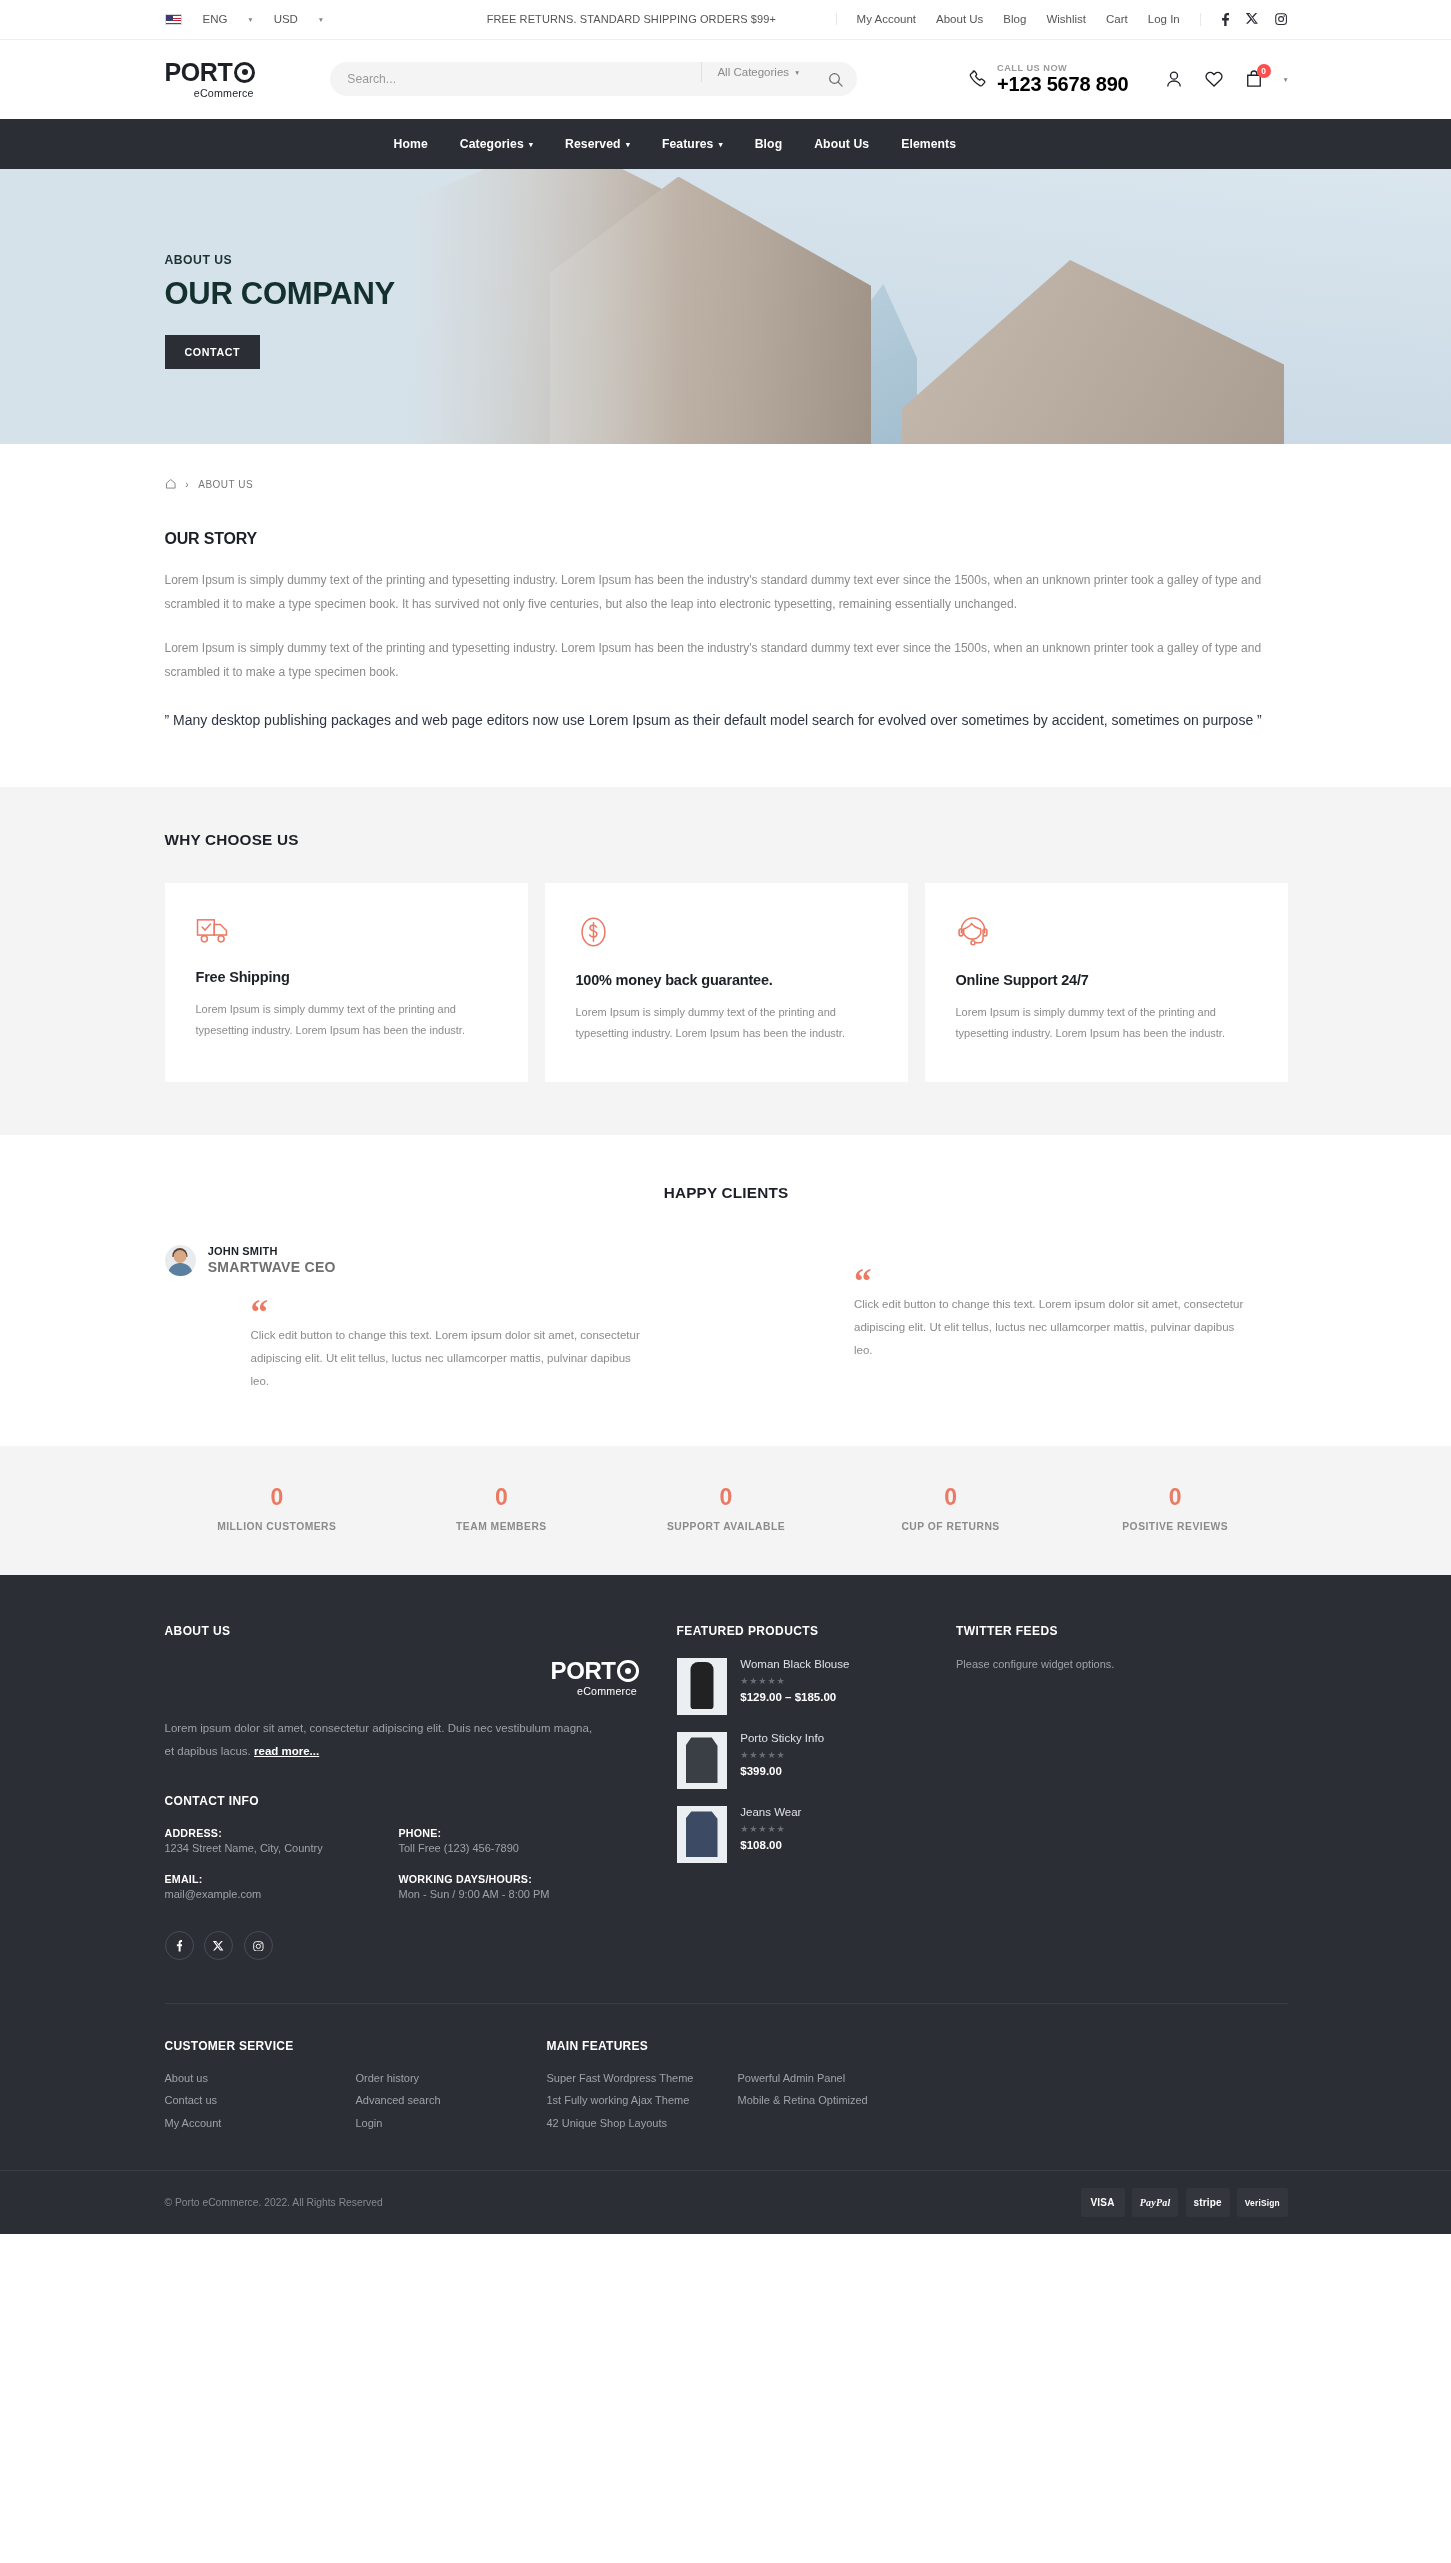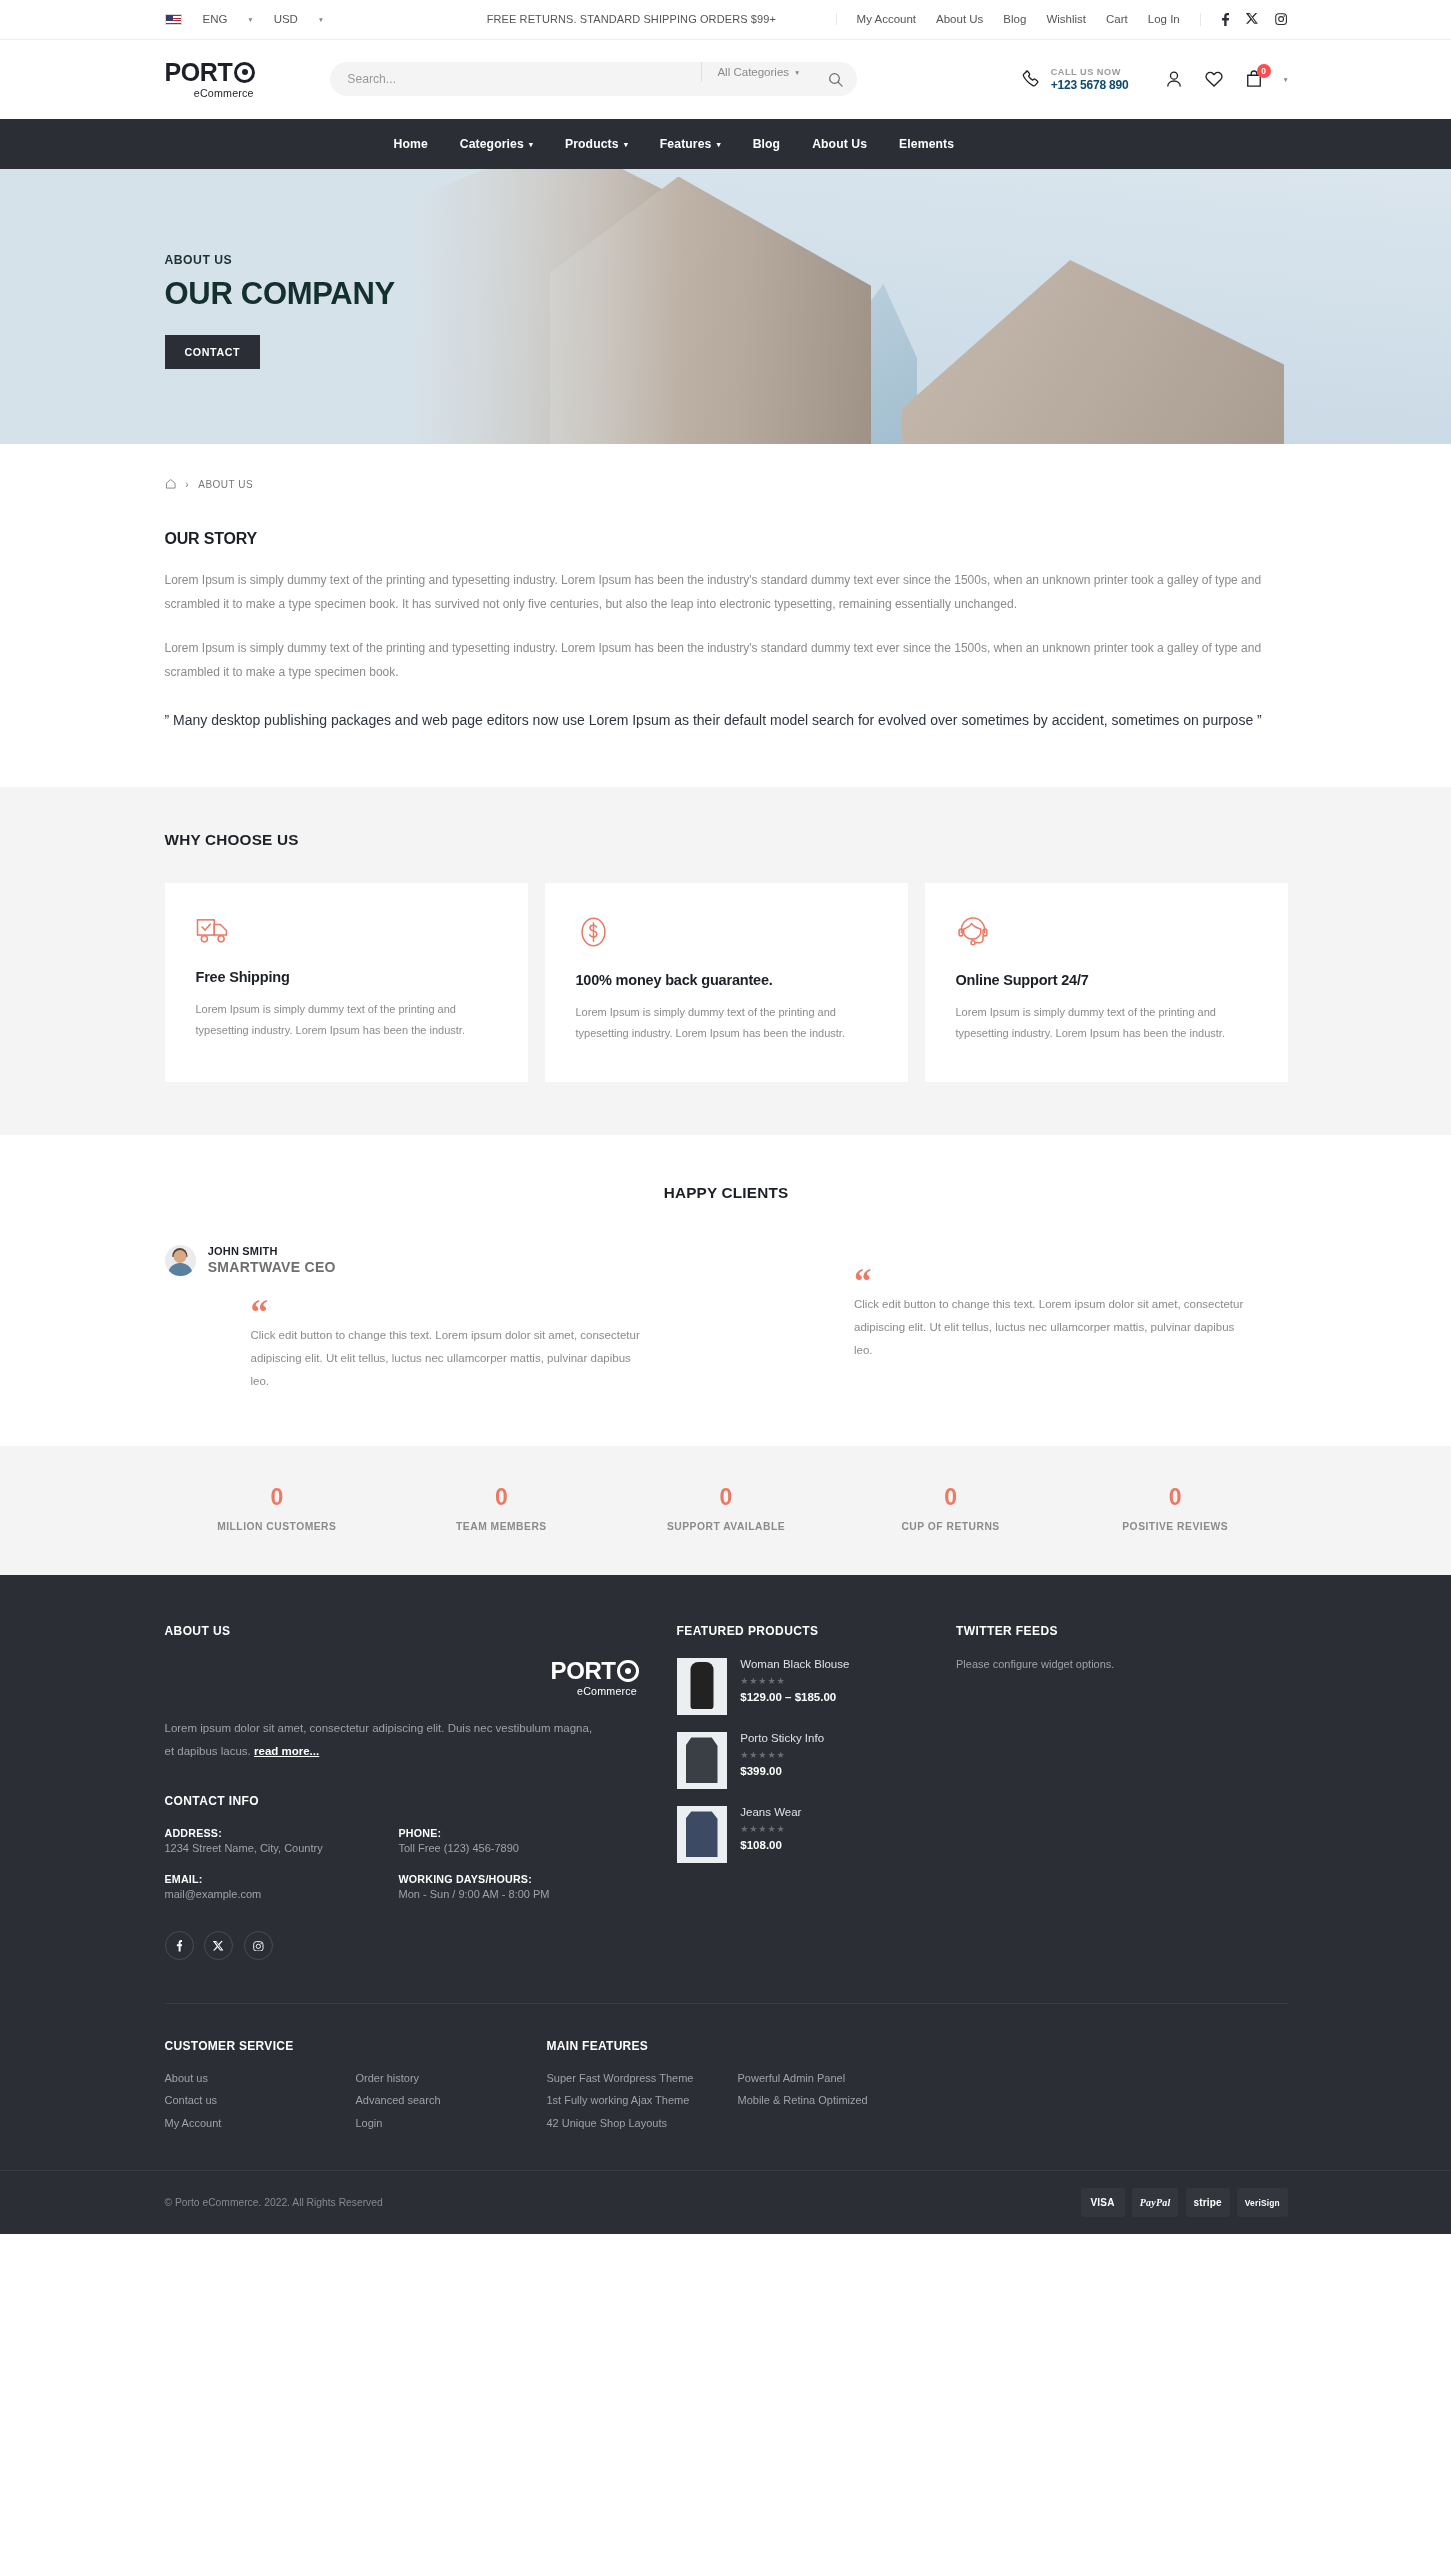--- a/index.html
+++ b/index.html
@@ -65,21 +65,21 @@
     white-space: nowrap;
   }
   .search-btn {
     width: 43px; height: 100%; display: flex; align-items: center;
     justify-content: center; cursor: pointer; background: transparent; border: 0;
   }
 
   .hdr-right { margin-left: auto; display: flex; align-items: center; gap: 23px; }
   .callus { display: flex; align-items: center; gap: 9.2px; }
   .callus-txt .l1 { font-size: 9.2px; font-weight: 700; color: #9a9a9a; letter-spacing: 0.5px; }
-  .callus-txt .l2 { font-size: 12px; font-weight: 800; color: #0c4a6e; letter-spacing: -0.2px; margin-top: 0.8px; }
+  .callus-txt .l2 { font-size: 20px; font-weight: 800; color: #000000; letter-spacing: -0.2px; margin-top: 0.8px; }
   .hdr-icons { display: flex; align-items: center; gap: 20px; margin-left: 12.2px; }
   .ic { cursor: pointer; display: inline-flex; position: relative; color: #1d2127; }
   .badge {
     position: absolute; top: -5.3px; right: -6.9px; background: #ff4d4d; color: #fff;
     font-size: 8.4px; font-weight: 700; min-width: 13.8px; height: 13.8px; border-radius: 50%;
     display: flex; align-items: center; justify-content: center; line-height: 1;
   }
 
   
   .nav { background: #2b2e35; height: 50px; display: flex; align-items: center; }
@@ -360,21 +360,21 @@
 <div class="nav">
   <div class="nav-inner">
     <a href="#">
       <span>Home</span>
     </a>
     <a href="#">
       <span>Categories</span>
       <span class="caret">▾</span>
     </a>
     <a href="#">
-      <span>Products</span>
+      <span>Reserved</span>
       <span class="caret">▾</span>
     </a>
     <a href="#">
       <span>Features</span>
       <span class="caret">▾</span>
     </a>
     <a href="#">
       <span>Blog</span>
     </a>
     <a href="#">

